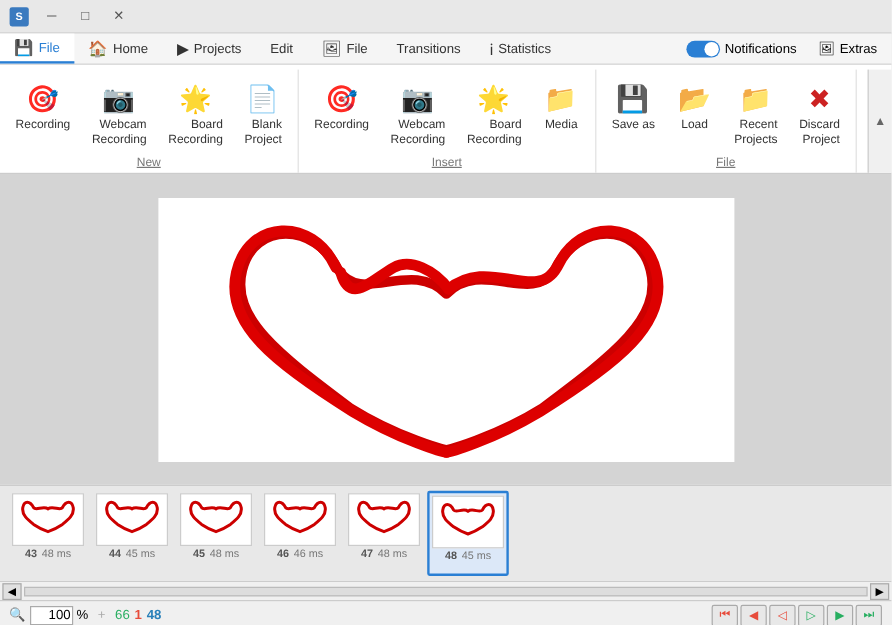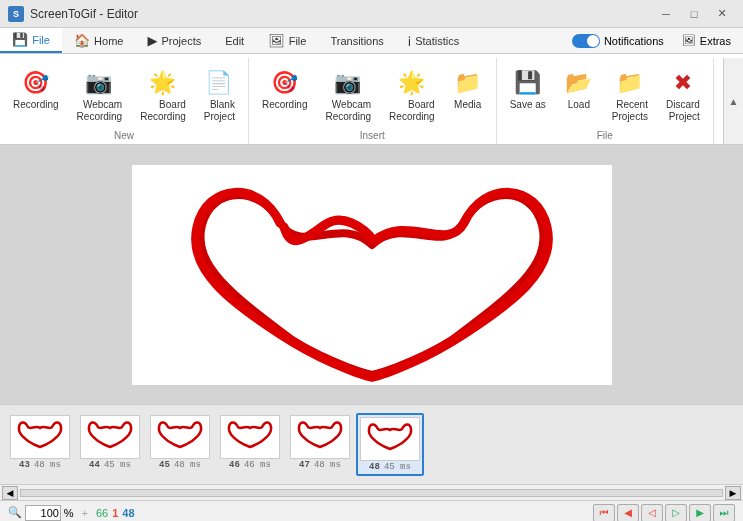--- a/index.html
+++ b/index.html
@@ -73,21 +73,21 @@
       flex-direction: column;
       align-items: center;
       padding: 4px 6px;
       cursor: pointer;
       min-width: 44px;
       border-radius: 3px;
       border: 1px solid transparent;
     }
     .ribbon-btn .btn-icon { font-size: 22px; height: 32px; display: flex; align-items: center; justify-content: center; }
     .ribbon-btn .btn-label { font-size: 10px; text-align: right; line-height: 1.2; color: #333; }
-    .group-label { font-size: 10px; color: #777; margin-top: 2px; padding-bottom: 3px; }
+    .group-label { font-size: 10px; color: #777; margin-top: 2px; padding-bottom: 3px; text-decoration: underline; }
     
     
     .icon-red { color: #cc2222; }
     .icon-teal { color: #17a589; }
     .icon-orange { color: #e67e22; }
     .icon-green { color: #27ae60; }
     .icon-purple { color: #8e44ad; }
     .icon-gray { color: #888; }
 
     
@@ -130,24 +130,22 @@
       flex-direction: column;
       height: calc(521px - 28px - 26px - 88px);
     }
 
     
     #filmstrip-container {
       background: #e8e8e8;
       border-top: 1px solid #ccc;
       height: 80px;
       display: flex;
-      align-items: center;
       overflow: hidden;
       position: relative;
-      font-family: Liberation Mono, monospace;
     }
     .filmstrip-scroll {
       display: flex;
       gap: 2px;
       padding: 4px 6px;
       overflow: hidden;
     }
     .film-frame {
       display: flex;
       flex-direction: column;
@@ -209,21 +207,20 @@
     .nav-btn.fwd { color: #27ae60; }
     .nav-btn.back { color: #e74c3c; }
   </style>
 </head>
 <body>
 
 <div id="title-bar">
   <div class="app-icon">
     <span>S</span>
   </div>
-  <span class="title">ScreenToGif - Editor</span>
   <div class="win-controls">
     <button class="win-btn">─</button>
     <button class="win-btn">□</button>
     <button class="win-btn close">✕</button>
   </div>
 </div>
 
 <div id="menu-bar">
   <div class="menu-tab active">
     <span class="tab-icon">💾</span>

